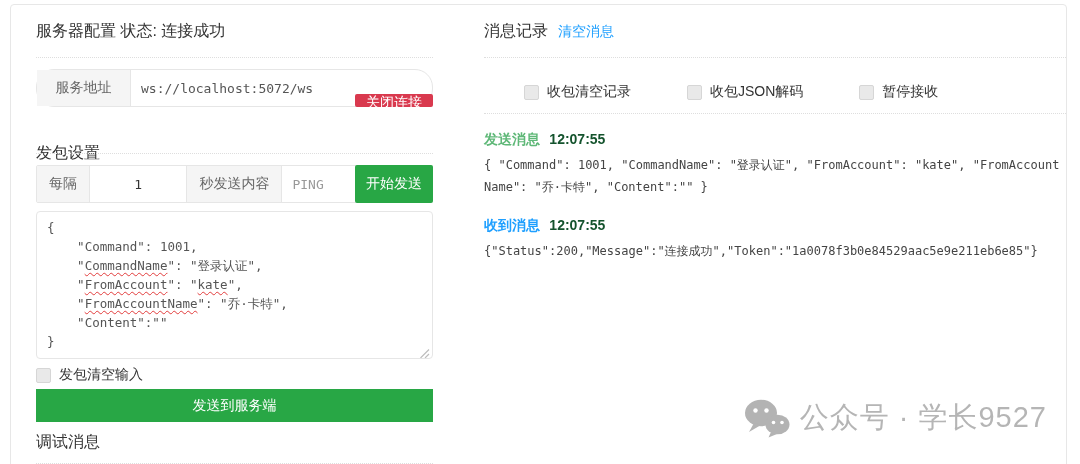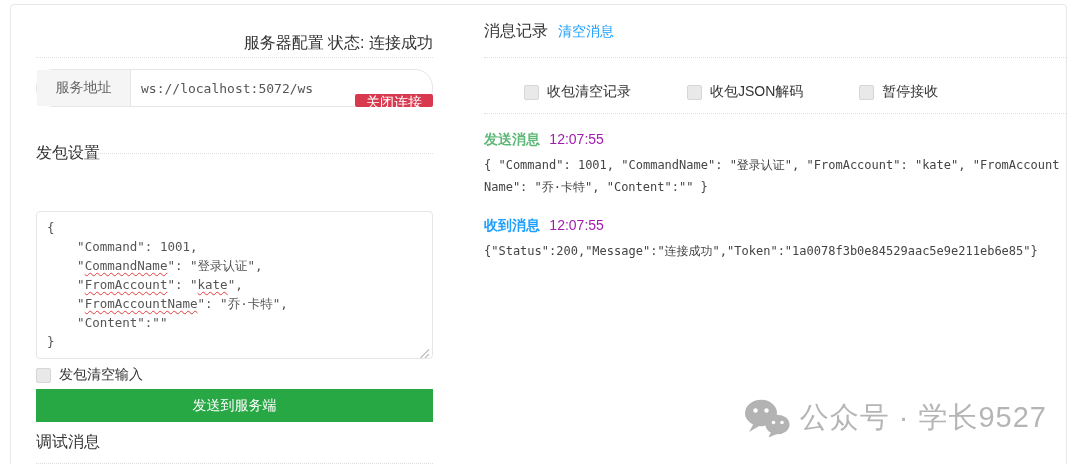--- a/index.html
+++ b/index.html
@@ -63,50 +63,57 @@
     color:#fff;font-size:14px;cursor:pointer;}
   
   .rp-head{display:flex;align-items:baseline;}
   .rp-title{font-size:16px;color:#333;}
   .rp-link{font-size:14px;color:var(--link-blue);margin-left:10px;cursor:pointer;
     text-decoration:none;}
   .msg{font-size:12px;}
   .msg-label{font-size:14px;font-weight:bold;display:inline;}
   .msg-label.sent{color:var(--sent-green);}
   .msg-label.received{color:var(--recv-blue);}
-  .msg-time{font-size:14px;font-weight:normal;color:#a21caf;margin-left:6px;display:inline;}
+  .msg-time{font-size:14px;font-weight:bold;color:#14532d;margin-left:6px;display:inline;}
   .msg-body{margin-top:5px;color:#444;line-height:22px;
     font-family:"DejaVu Sans Mono","Liberation Mono",monospace;font-size:12px;
     word-break:break-all;}
   
   .watermark{position:absolute;top:398px;right:33px;display:flex;align-items:center;
     color:var(--watermark-gray);font-size:29px;letter-spacing:1px;white-space:nowrap;}
   .watermark .icon{margin-right:10px;display:flex;}
 </style>
 </head>
 <body>
 
 <div class="card">
 
   <div class="col col-left">
 
-    <div class="abs panel-heading" style="top:28px;text-align:right;">服务器配置 状态: 连接成功</div>
+    <div class="abs panel-heading" style="top:16px;">服务器配置 状态: 连接成功</div>
 
     <div class="abs hr-dotted" style="top:52px;"></div>
 
     <div class="abs input-group" style="top:64px;border-radius:18px;">
       <span class="ig-label g1-label">服务地址</span>
       <input class="ig-input g1-input" type="text" value="ws://localhost:5072/ws" style="">
       <button class="ig-btn btn-red g1-btn">关闭连接</button>
     </div>
 
     <div class="abs panel-heading" style="top:112px;margin-top:26px;">发包设置</div>
 
     <div class="abs hr-dotted" style="top:148px;"></div>
 
+    <div class="abs input-group" style="top:160px;">
+      <span class="ig-label g2-l1">每隔</span>
+      <input class="ig-input g2-i1" type="text" value="1" style="">
+      <span class="ig-label g2-l2" style="border-left:1px solid var(--border);">秒发送内容</span>
+      <input class="ig-input g2-i2" type="text" value="PING" style="">
+      <button class="ig-btn btn-green g2-btn">开始发送</button>
+    </div>
 
     <div class="abs editor" style="top:206px;height:148px;">
       <div class="editor-content">{
     "Command": 1001,
     "<span class="squiggle">CommandName</span>": "登录认证",
     "<span class="squiggle">FromAccount</span>": "<span class="squiggle">kate</span>",
     "<span class="squiggle">FromAccountName</span>": "乔·卡特",
     "Content":""
 }</div>
       <span class="resize-handle">

